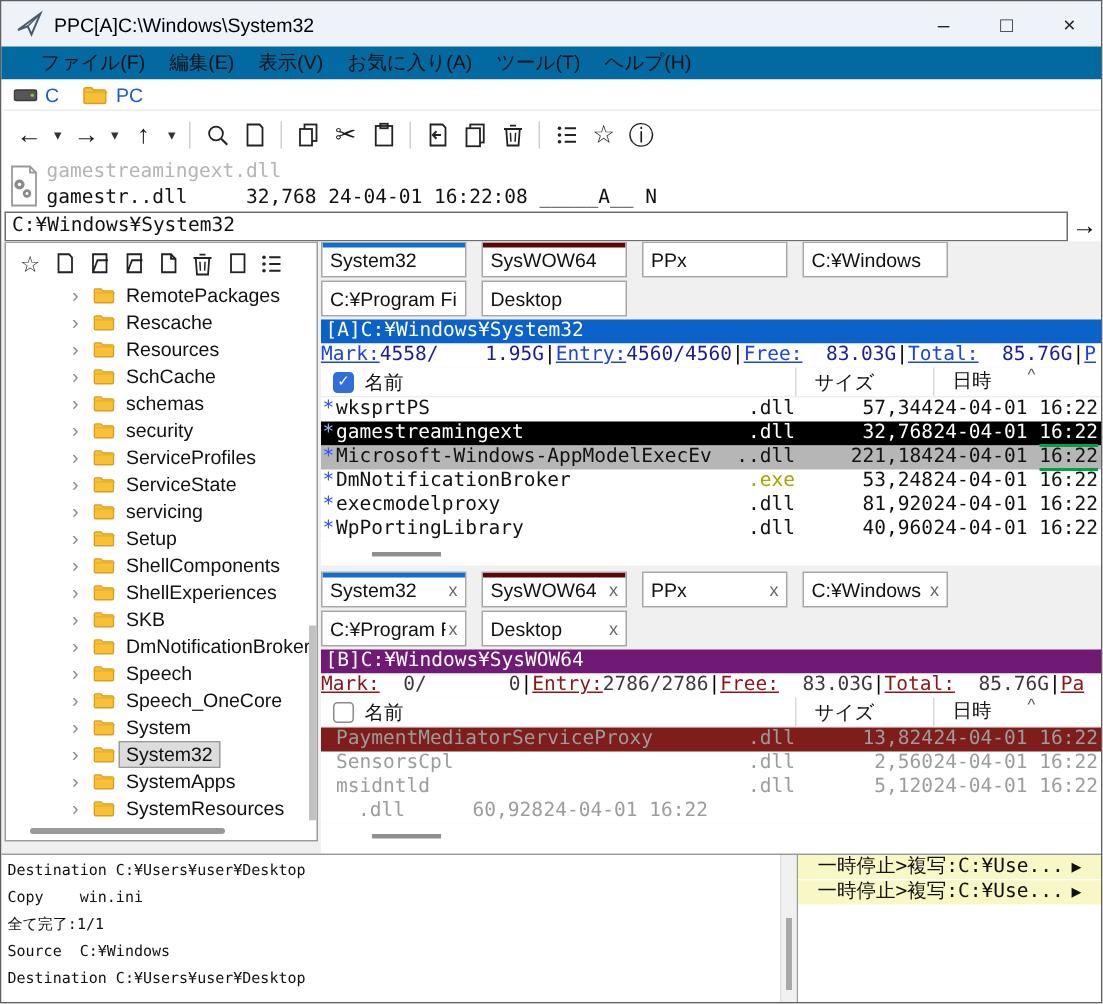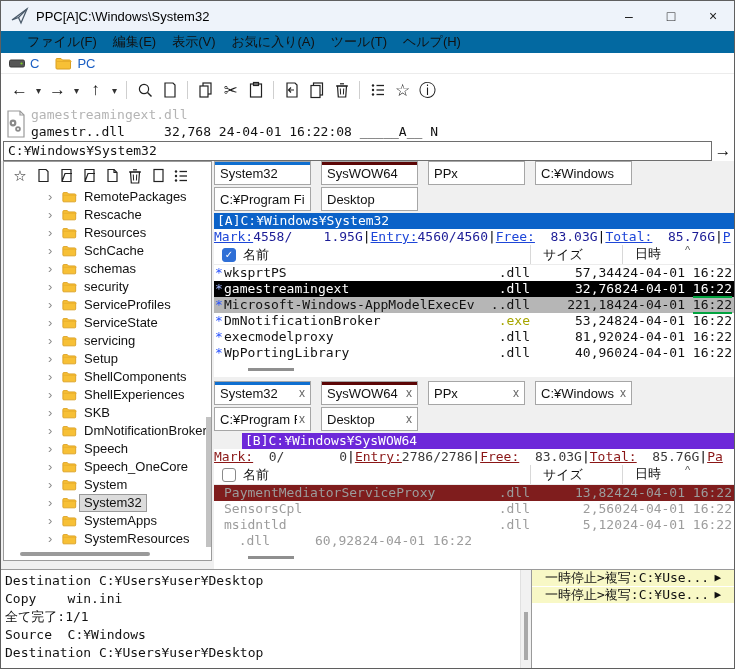--- a/index.html
+++ b/index.html
@@ -63,21 +63,21 @@
   .tabs-row{height:24px;display:flex;gap:10px;margin-bottom:2px;}
   .tab{width:97px;border:1px solid #a6a6a6;background:#fff;position:relative;display:flex;
     align-items:center;padding:0 5px;overflow:hidden;white-space:nowrap;}
   .tab .tab-label{flex:1;overflow:hidden;}
   .tab .tab-close{color:#666;font-size:12px;padding-left:2px;}
   .tab.accent-blue::before{content:"";position:absolute;top:0;left:0;right:0;height:3px;background:#0f6fd0;}
   .tab.accent-maroon::before{content:"";position:absolute;top:0;left:0;right:0;height:3px;background:#5c0606;}
   .pane-header{height:16px;line-height:16px;font-size:13px;color:#fff;padding-left:3px;white-space:pre;
     font-family:"DejaVu Sans Mono","Liberation Mono",monospace;flex:0 0 auto;}
   .pane-header.a{background:#0b62c8;}
-  .pane-header.b{background:#6d28d9;margin-left:28px;}
+  .pane-header.b{background:#701a75;}
   .pane-status{height:16px;line-height:16px;font-size:13px;background:#fff;white-space:pre;overflow:hidden;
     font-family:"DejaVu Sans Mono","Liberation Mono",monospace;flex:0 0 auto;}
   .pane-status .st-label{text-decoration:underline;}
   .pane-status.a .st-label{color:#1d46d8;}
   .pane-status.a .st-value{color:#1c1c96;}
   .pane-status.b .st-label{color:#8a1616;}
   .pane-status.b .st-value{color:#3a3a3a;}
   .pane-status .st-sep{color:#000;}
   .col-header{height:20px;display:flex;align-items:center;background:#fff;flex:0 0 auto;
     border-bottom:1px solid #ececec;}
@@ -103,21 +103,21 @@
   .fr-time.underlined{border-bottom:2px solid #00a33e;}
   .fr-ext.exe{color:#a6a600;}
   .pane-b-rows .file-row{color:#9c9c9c;}
   .pane-b-rows .file-row.cursor-inactive{background:#7f1d1d;}
   .pane-filler{background:#fff;position:relative;flex:0 0 auto;}
   .pane-filler .hint{position:absolute;left:34px;top:7px;width:46px;height:3px;background:#8f8f8f;}
   .gap{flex:0 0 auto;}
   .filler-grow{background:#fff;flex:1;}
   
   .logarea{height:99px;border-top:1px solid #9a9a9a;display:flex;background:#fff;flex:0 0 auto;}
-  .log-left{flex:1;padding:2px 0 0 4px;font-size:13px;line-height:18px;white-space:pre;overflow:hidden;
+  .log-left{flex:1;padding:2px 0 0 4px;font-size:10px;line-height:18px;white-space:pre;overflow:hidden;
     font-family:"DejaVu Sans Mono","Liberation Mono",monospace;}
   .log-vscroll{width:11px;background:#f1f1f1;border-left:1px solid #e0e0e0;position:relative;}
   .log-vscroll .handle{position:absolute;left:3px;top:42px;width:4px;height:48px;background:#a8a8a8;}
   .job-pane{width:203px;border-left:1px solid #9a9a9a;display:flex;flex-direction:column;}
   .job-item{height:17px;background:#f8f8c6;display:flex;align-items:center;padding:0 13px;
     font-size:13px;line-height:16px;border-bottom:1px solid #fff;white-space:pre;overflow:hidden;
     font-family:"DejaVu Sans Mono","Liberation Mono",monospace;}
   .job-label{flex:1;overflow:hidden;}
   .job-arrow{font-size:11px;}
 </style>

